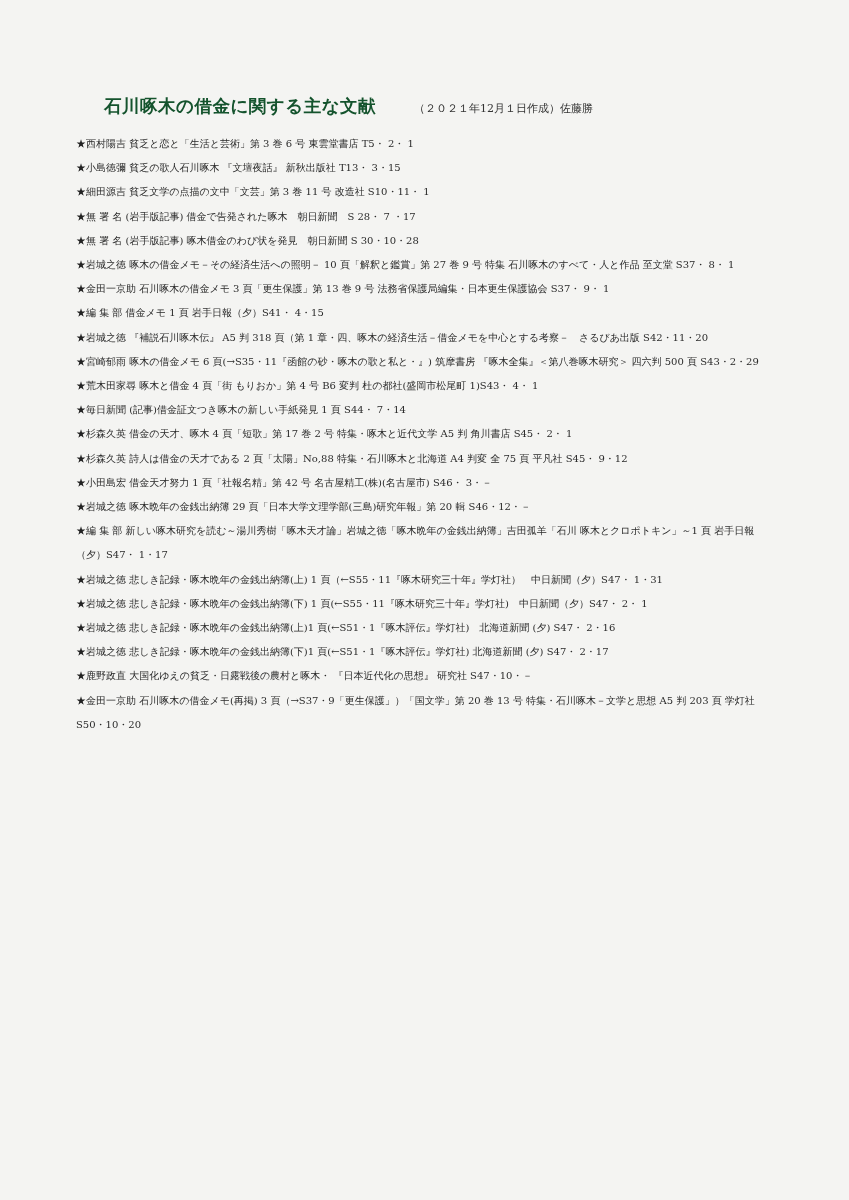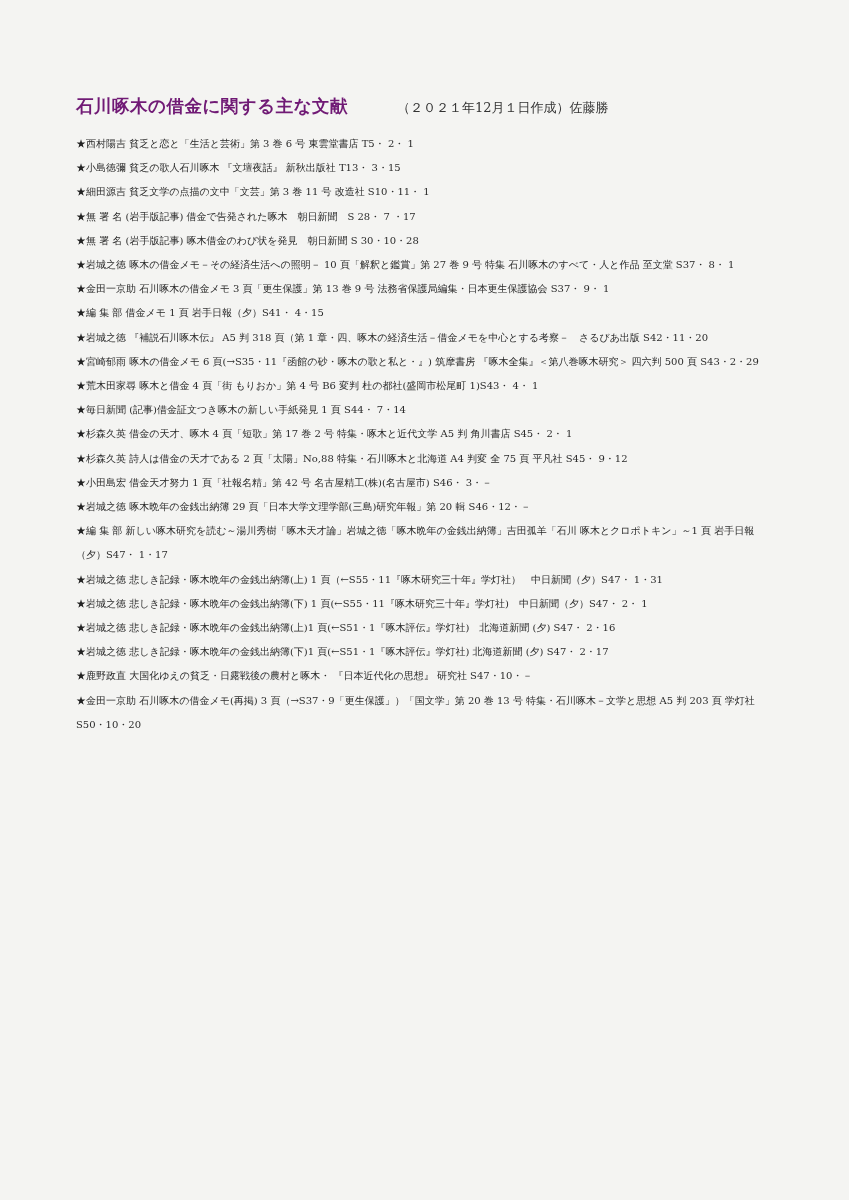--- a/index.html
+++ b/index.html
@@ -5,22 +5,22 @@
   html, body { margin: 0; padding: 0; }
   body {
     width: 849px; height: 1200px; overflow: hidden;
     background: #f4f4f2;
     font-family: "DejaVu Serif", "Liberation Serif", serif;
     color: #2a2a2a;
     position: relative;
   }
   .page { position: absolute; left: 76px; top: 94px; width: 700px; }
   .title-row { display: flex; align-items: baseline; height: 28px; margin-bottom: 10px; }
-  .title { font-family: "DejaVu Sans", sans-serif; font-size: 17.5px; font-weight: bold; color: #701a75; letter-spacing: 0.5px; }
-  .subtitle { margin-left: 49px; font-size: 13px; color: #333; }
+  .title { font-family: "DejaVu Sans", sans-serif; font-size: 17.5px; font-weight: bold; color: #14532d; letter-spacing: 0.5px; margin-left: 28px; }
+  .subtitle { margin-left: 38px; font-size: 11px; color: #333; }
   .entries { list-style: none; margin: 0; padding: 0; }
   .entry { font-size: 10px; line-height: 24.2px; margin: 0; padding: 0; }
   .star { color: #222; margin-right: 0; }
 </style>
 </head>
 <body>
 
 <div class="page">
   <div class="title-row">
     <span class="title">石川啄木の借金に関する主な文献</span>

